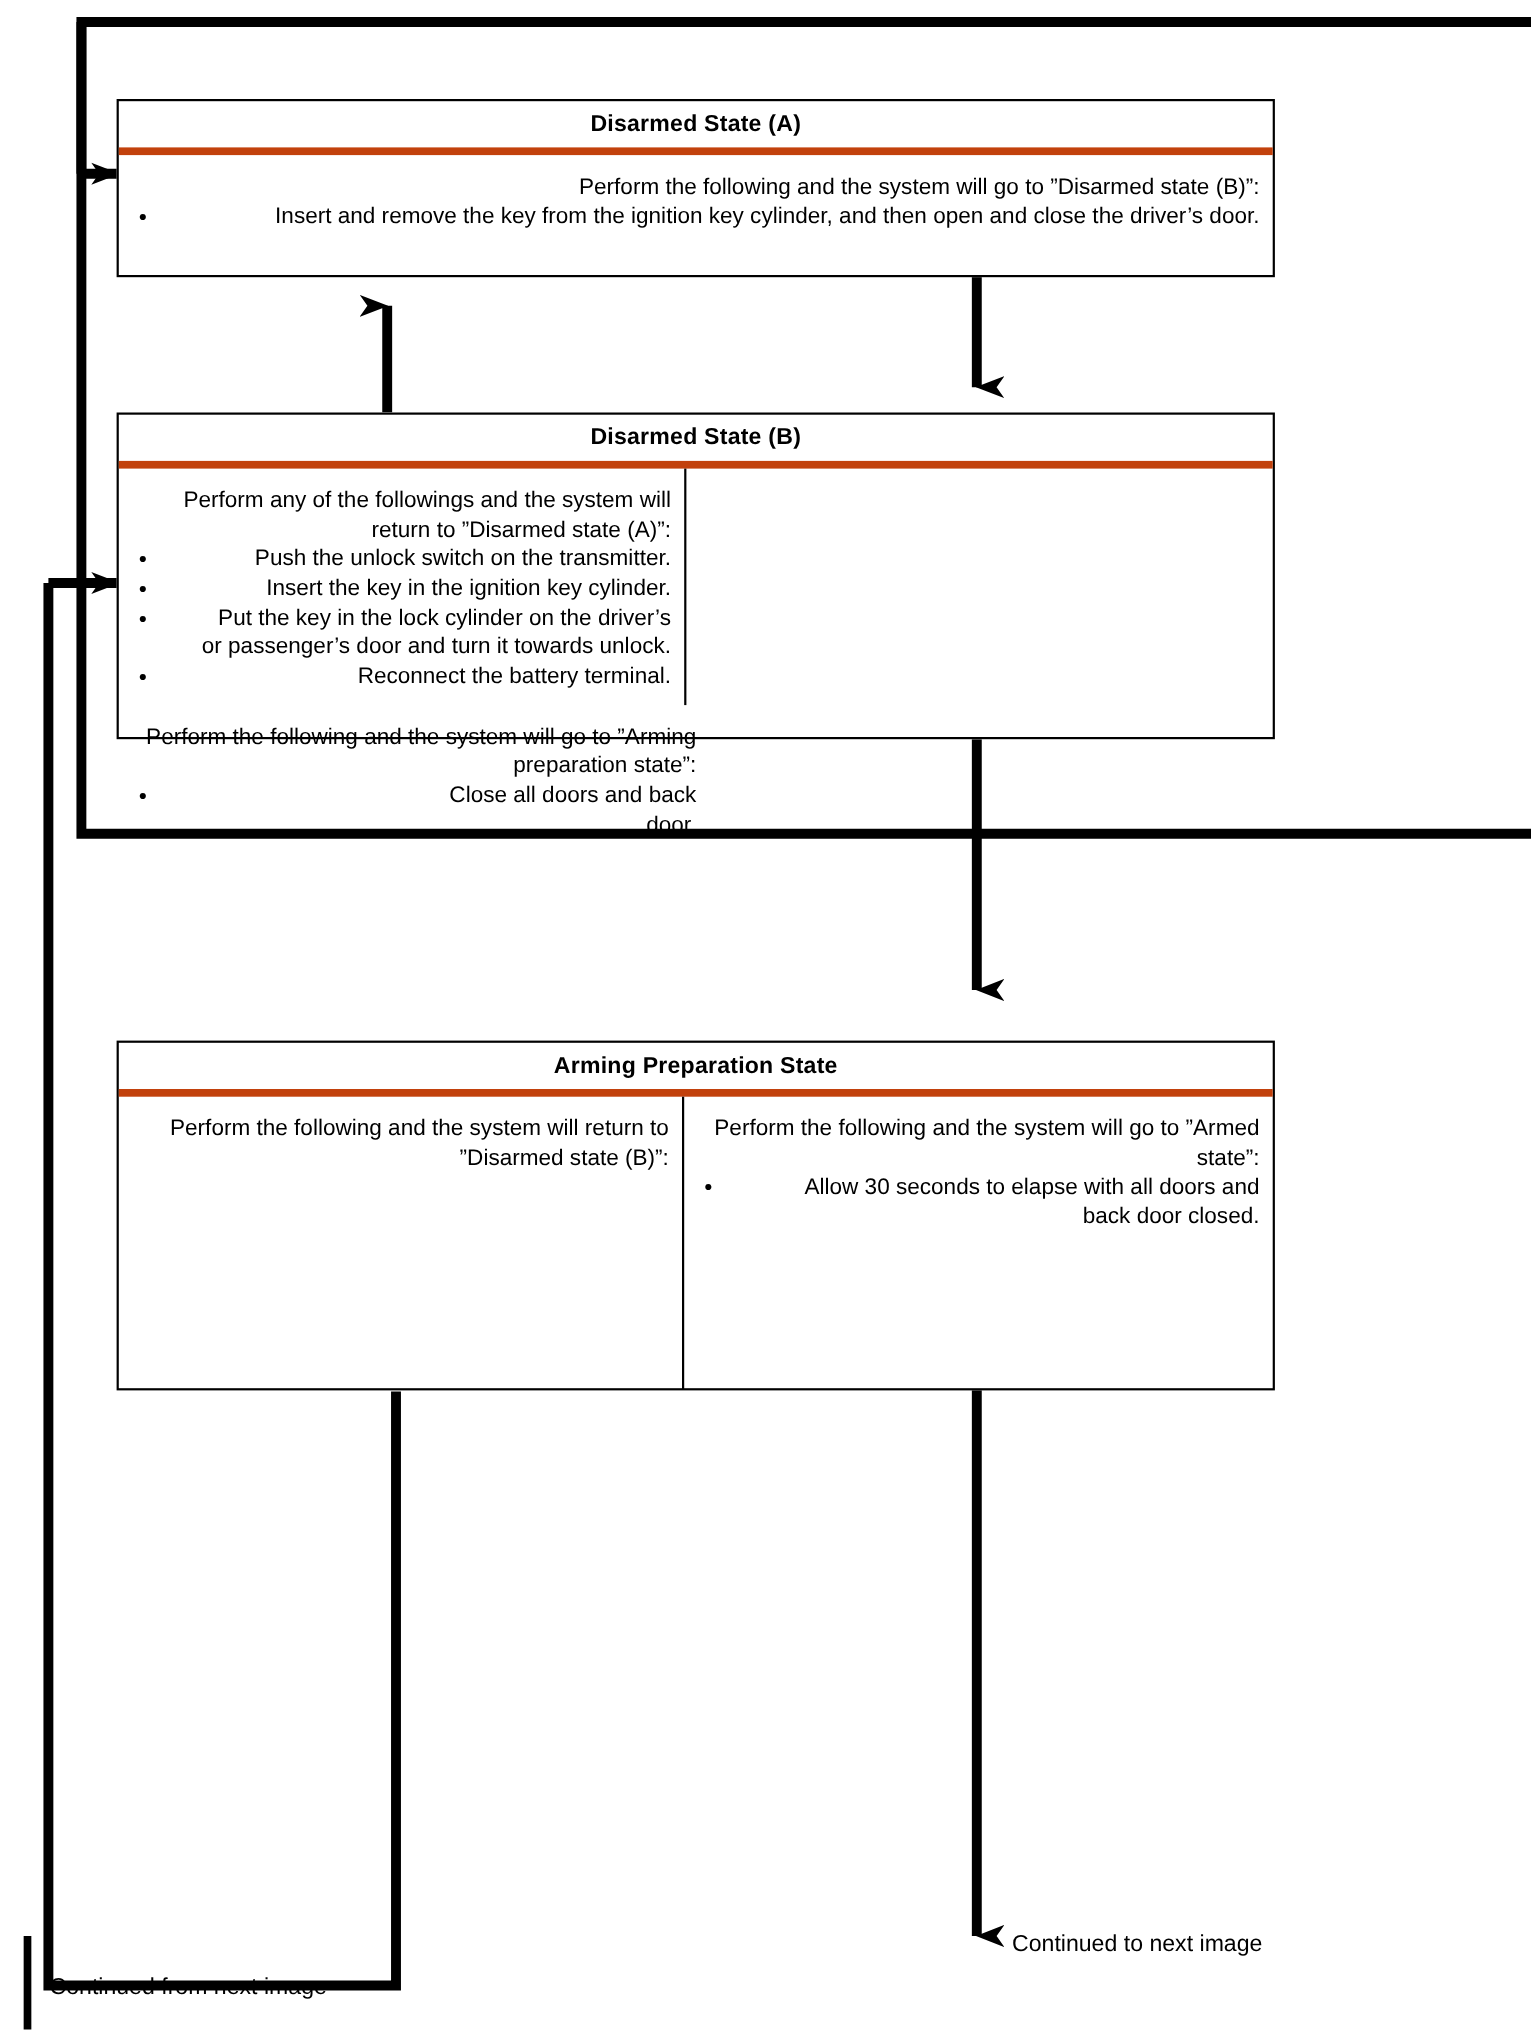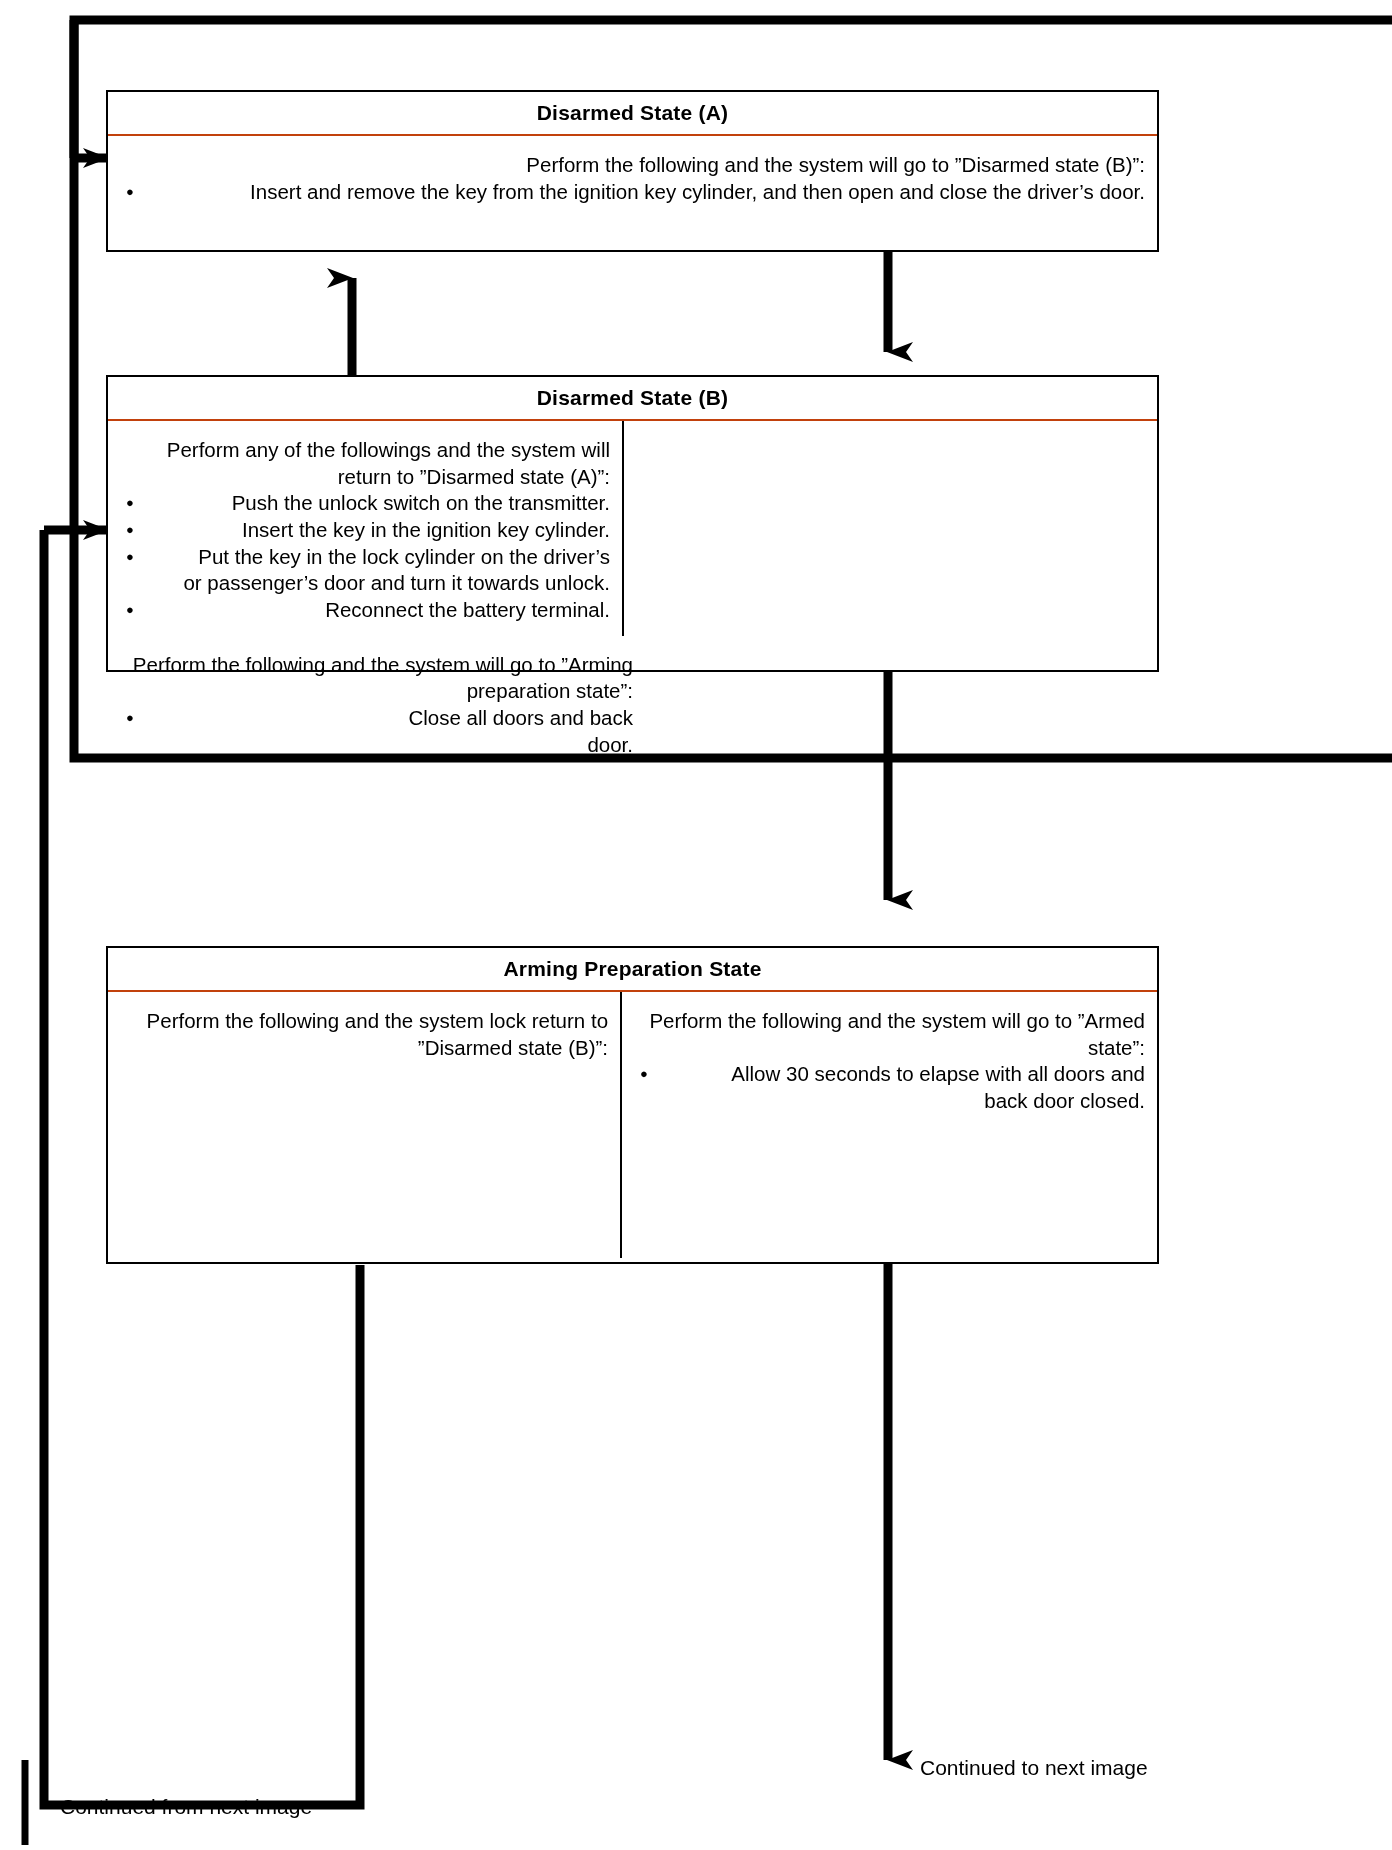--- a/index.html
+++ b/index.html
@@ -33,21 +33,21 @@
     border: 2px solid #000;
     background: #fff;
     box-sizing: border-box;
   }
   .state-title {
     text-align: center;
     font-weight: bold;
     font-size: 21px;
     letter-spacing: 0.2px;
     padding: 9px 0 9px 0;
-    border-bottom: 2px solid #c2410c;
+    border-bottom: 7px solid #c2410c;
     line-height: 1.15;
   }
   .state-body {
     display: flex;
     align-items: stretch;
     text-align: right;
   }
   .col {
     box-sizing: border-box;
     padding: 16px 12px 12px 18px;
@@ -187,31 +187,31 @@
           </li>
         </ul>
       </div>
     </div>
   </div>
 
   <div class="state-box" style="left:106px; top:946px; width:1053px; height:318px;">
     <div class="state-title">Arming Preparation State</div>
     <div class="state-body" style="height:266px;">
       <div class="col split-left" style="width:516px;">
-        <p class="lead">Perform the following and the system lock return to ”Disarmed state (B)”:</p>
+        <p class="lead">Perform the following and the system will return to ”Disarmed state (B)”:</p>
       </div>
       <div class="col" style="width:537px;">
         <p class="lead">Perform the following and the system will go to ”Armed state”:</p>
         <ul class="bullets">
           <li>
             <span>Allow 30 seconds to elapse with all doors and</span>
             <span class="cont-line">back door closed.</span>
           </li>
         </ul>
       </div>
     </div>
   </div>
 
-  <div class="caption" style="left:60px; top:1795px;">Continued from next image</div>
+  <div class="caption" style="left:45px; top:1795px;">Continued from next image</div>
 
   <div class="caption" style="left:920px; top:1756px;">Continued to next image</div>
 
 </div>
 
 </body></html>

